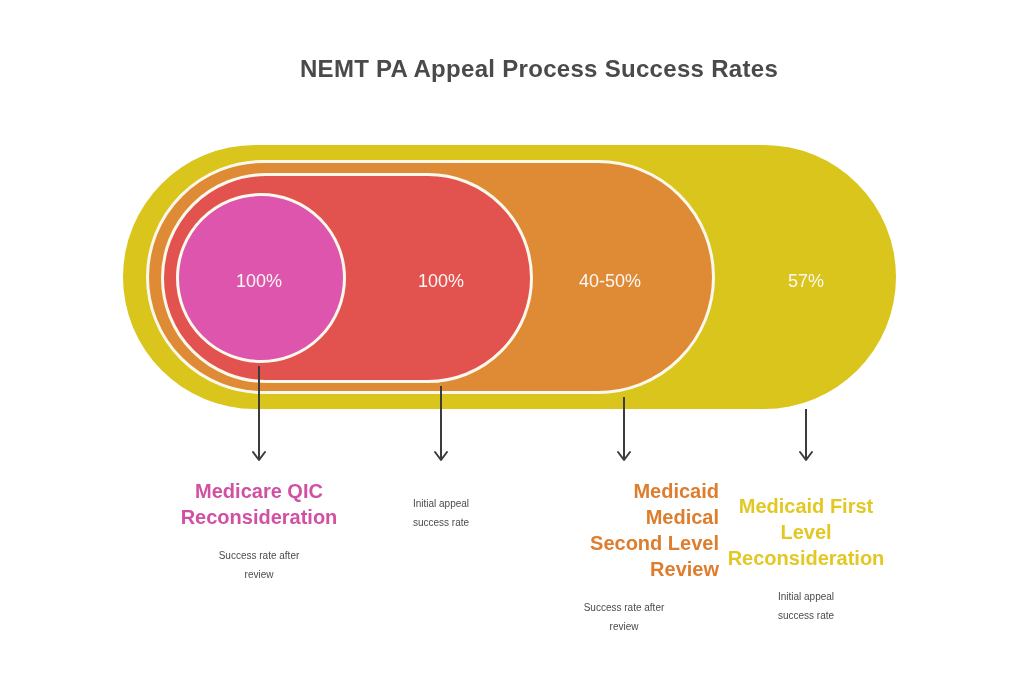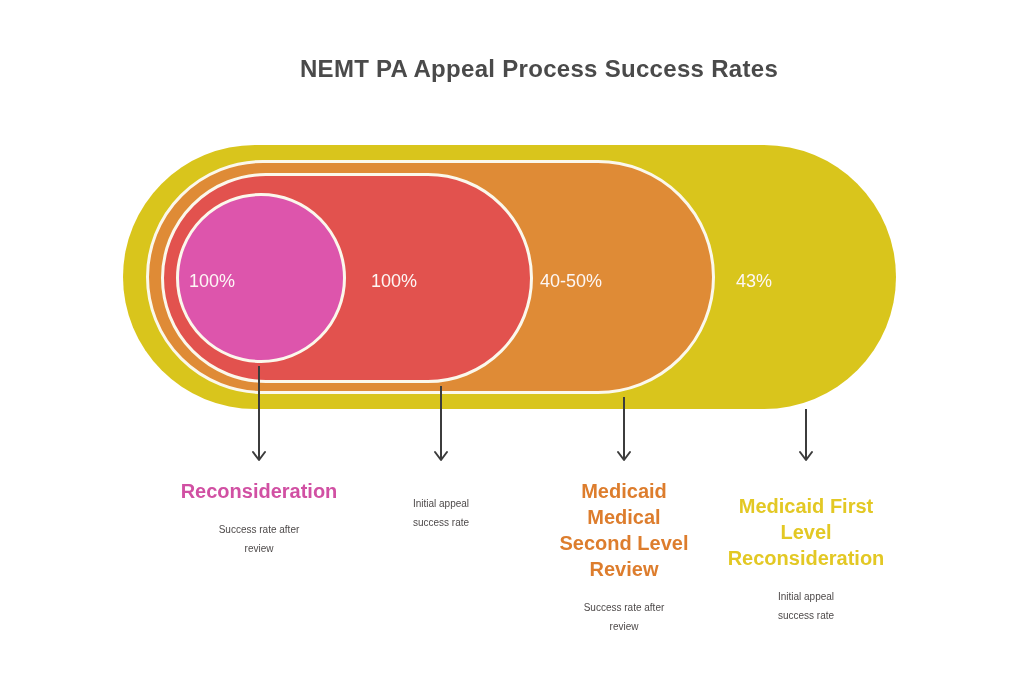--- a/index.html
+++ b/index.html
@@ -54,21 +54,21 @@
     left: 176px; top: 193px;
     width: 170px; height: 170px;
     border-radius: 50%;
     border: 3px solid #fbf8ec;
     z-index: 4;
   }
   .value-label {
     position: absolute;
     top: 269px;
     width: 140px;
-    text-align: left;
+    text-align: center;
     font-size: 18px;
     line-height: 24px;
     z-index: 5;
   }
   .arrow {
     position: absolute;
     z-index: 5;
   }
   .label-col {
     position: absolute;
@@ -96,58 +96,59 @@
   <div class="title" style="color: rgb(74, 74, 74);">NEMT PA Appeal Process Success Rates</div>
 
   <div class="ring ring-outer" style="background-color: rgb(217, 197, 28);"></div>
   <div class="ring ring-2" style="background-color: rgb(223, 139, 54); border-color: rgb(251, 248, 236);"></div>
   <div class="ring ring-3" style="background-color: rgb(226, 82, 78); border-color: rgb(251, 248, 236);"></div>
   <div class="ring ring-4" style="background-color: rgb(221, 85, 172); border-color: rgb(251, 248, 236);"></div>
 
   <div class="value-label" style="left: 189px; color: rgb(253, 247, 245);">100%</div>
   <div class="value-label" style="left: 371px; color: rgb(253, 247, 245);">100%</div>
   <div class="value-label" style="left: 540px; color: rgb(253, 247, 245);">40-50%</div>
-  <div class="value-label" style="left: 736px; color: rgb(253, 247, 245);">43%</div>
+  <div class="value-label" style="left: 736px; color: rgb(253, 247, 245);">57%</div>
 
   <svg class="arrow" style="left:251px; top:366px" width="16" height="96">
     <line x1="8" y1="0" x2="8" y2="93" stroke-width="2" fill="none" style="stroke: rgb(60, 60, 60);"></line>
     <polyline points="2,86 8,94 14,86" stroke-width="2" fill="none" stroke-linecap="round" stroke-linejoin="round" style="stroke: rgb(60, 60, 60);"></polyline>
   </svg>
   <svg class="arrow" style="left:433px; top:386px" width="16" height="76">
     <line x1="8" y1="0" x2="8" y2="73" stroke-width="2" fill="none" style="stroke: rgb(60, 60, 60);"></line>
     <polyline points="2,66 8,74 14,66" stroke-width="2" fill="none" stroke-linecap="round" stroke-linejoin="round" style="stroke: rgb(60, 60, 60);"></polyline>
   </svg>
   <svg class="arrow" style="left:616px; top:397px" width="16" height="65">
     <line x1="8" y1="0" x2="8" y2="62" stroke-width="2" fill="none" style="stroke: rgb(60, 60, 60);"></line>
     <polyline points="2,55 8,63 14,55" stroke-width="2" fill="none" stroke-linecap="round" stroke-linejoin="round" style="stroke: rgb(60, 60, 60);"></polyline>
   </svg>
   <svg class="arrow" style="left:798px; top:409px" width="16" height="53">
     <line x1="8" y1="0" x2="8" y2="50" stroke-width="2" fill="none" style="stroke: rgb(60, 60, 60);"></line>
     <polyline points="2,43 8,51 14,43" stroke-width="2" fill="none" stroke-linecap="round" stroke-linejoin="round" style="stroke: rgb(60, 60, 60);"></polyline>
   </svg>
 
   <div class="label-col" style="left:164px">
     <div class="label-heading" style="color: rgb(209, 80, 163);">
+      <div>Medicare QIC</div>
       <div>Reconsideration</div>
     </div>
     <div class="label-subtitle" style="color: rgb(78, 74, 74);">
       <div>Success rate after</div>
       <div>review</div>
     </div>
   </div>
 
   <div class="label-col" style="left:346px">
     <div class="label-subtitle" style="color: rgb(78, 74, 74);">
       <div>Initial appeal</div>
       <div>success rate</div>
     </div>
   </div>
 
   <div class="label-col" style="left:529px">
-    <div class="label-heading" style="color: rgb(221, 125, 45);">
+    <div class="label-heading" style="color: rgb(221, 125, 45); text-align: right;">
       <div>Medicaid</div>
       <div>Medical</div>
       <div>Second Level</div>
       <div>Review</div>
     </div>
     <div class="label-subtitle" style="color: rgb(78, 74, 74);">
       <div>Success rate after</div>
       <div>review</div>
     </div>
   </div>

